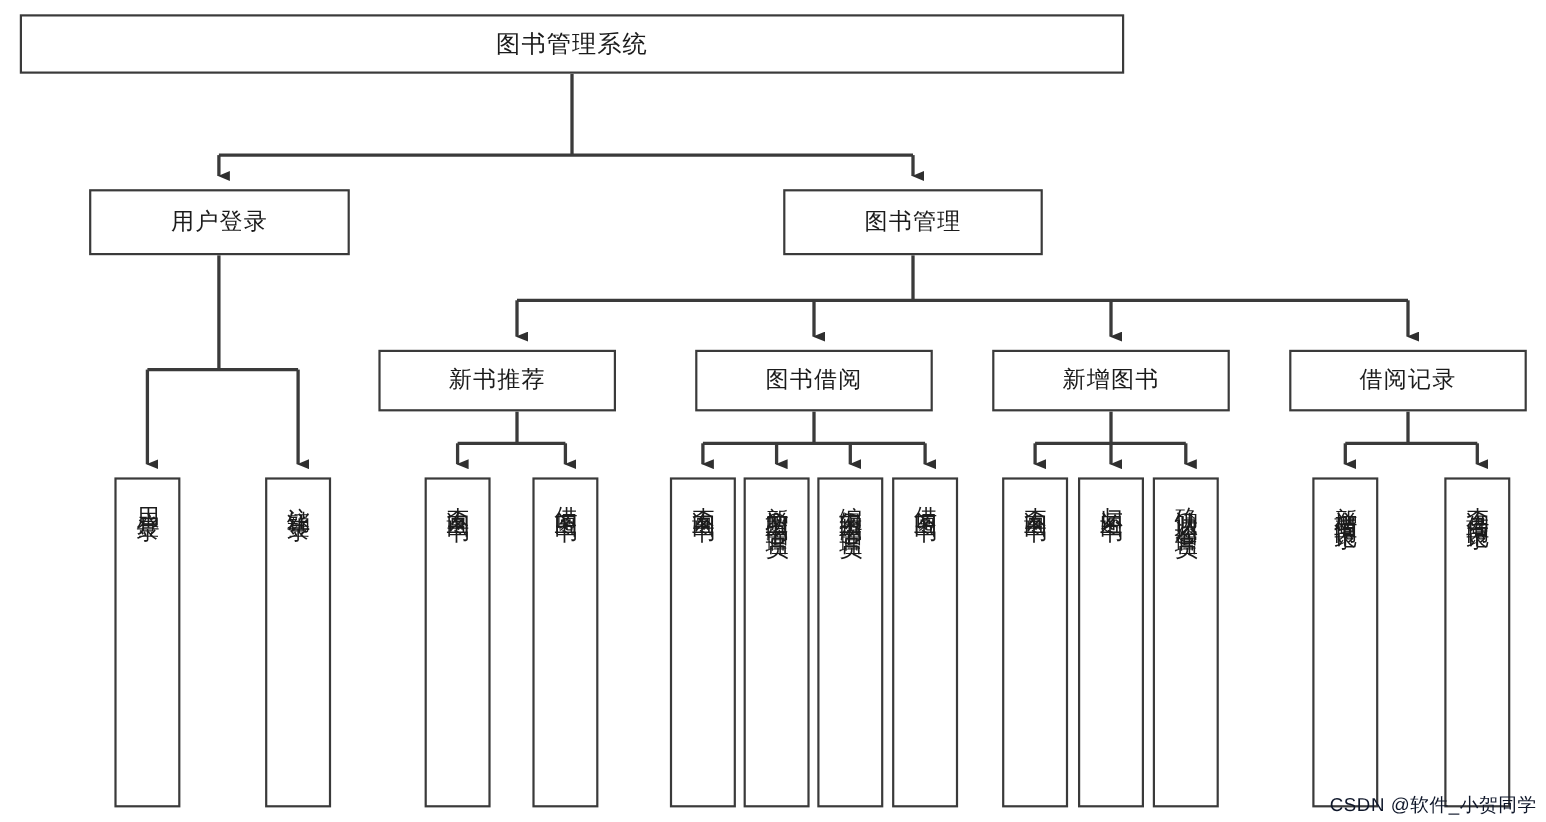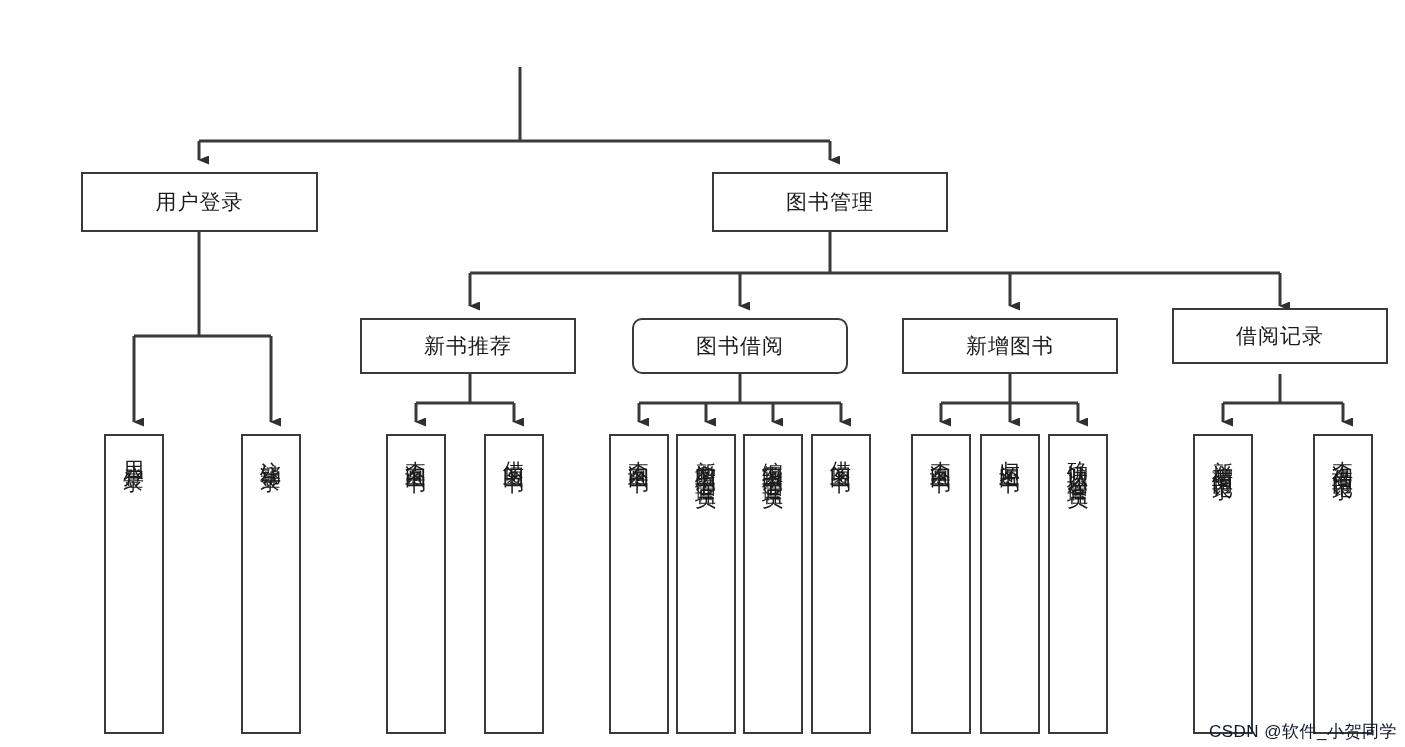--- a/index.html
+++ b/index.html
@@ -127,38 +127,41 @@
       <line x1="1010" y1="403" x2="1010" y2="422" marker-end="url(#arrowhead)"></line>
       <line x1="1078" y1="403" x2="1078" y2="422" marker-end="url(#arrowhead)"></line>
 
       <line x1="1280" y1="374" x2="1280" y2="403"></line>
       <line x1="1223" y1="403" x2="1343" y2="403"></line>
       <line x1="1223" y1="403" x2="1223" y2="422" marker-end="url(#arrowhead)"></line>
       <line x1="1343" y1="403" x2="1343" y2="422" marker-end="url(#arrowhead)"></line>
     </g>
   </svg>
 
+  <div class="node root horiz" style="left:18px; top:13px; width:1004px; height:54px;">
+    <span class="node-label">图书管理系统</span>
+  </div>
 
   <div class="node horiz" style="left:81px; top:172px; width:237px; height:60px;">
     <span class="node-label">用户登录</span>
   </div>
   <div class="node horiz" style="left:712px; top:172px; width:236px; height:60px;">
     <span class="node-label">图书管理</span>
   </div>
 
-  <div class="node horiz" style="left:360px; top:318px; width:216px; height:56px;">
+  <div class="node horiz" style="left:344px; top:318px; width:216px; height:56px;">
     <span class="node-label">新书推荐</span>
   </div>
-  <div class="node horiz" style="left:632px; top:318px; width:216px; height:56px;border-radius:10px;">
+  <div class="node horiz" style="left:632px; top:318px; width:216px; height:56px;">
     <span class="node-label">图书借阅</span>
   </div>
   <div class="node horiz" style="left:902px; top:318px; width:216px; height:56px;">
     <span class="node-label">新增图书</span>
   </div>
-  <div class="node horiz" style="left:1172px; top:308px; width:216px; height:56px;">
+  <div class="node horiz" style="left:1172px; top:318px; width:216px; height:56px;">
     <span class="node-label">借阅记录</span>
   </div>
 
   <div class="node vert" style="left:104px; top:434px; width:60px; height:300px;">
     <span class="node-label">用户登录</span>
   </div>
   <div class="node vert" style="left:241px; top:434px; width:60px; height:300px;">
     <span class="node-label">注销登录</span>
   </div>
 

